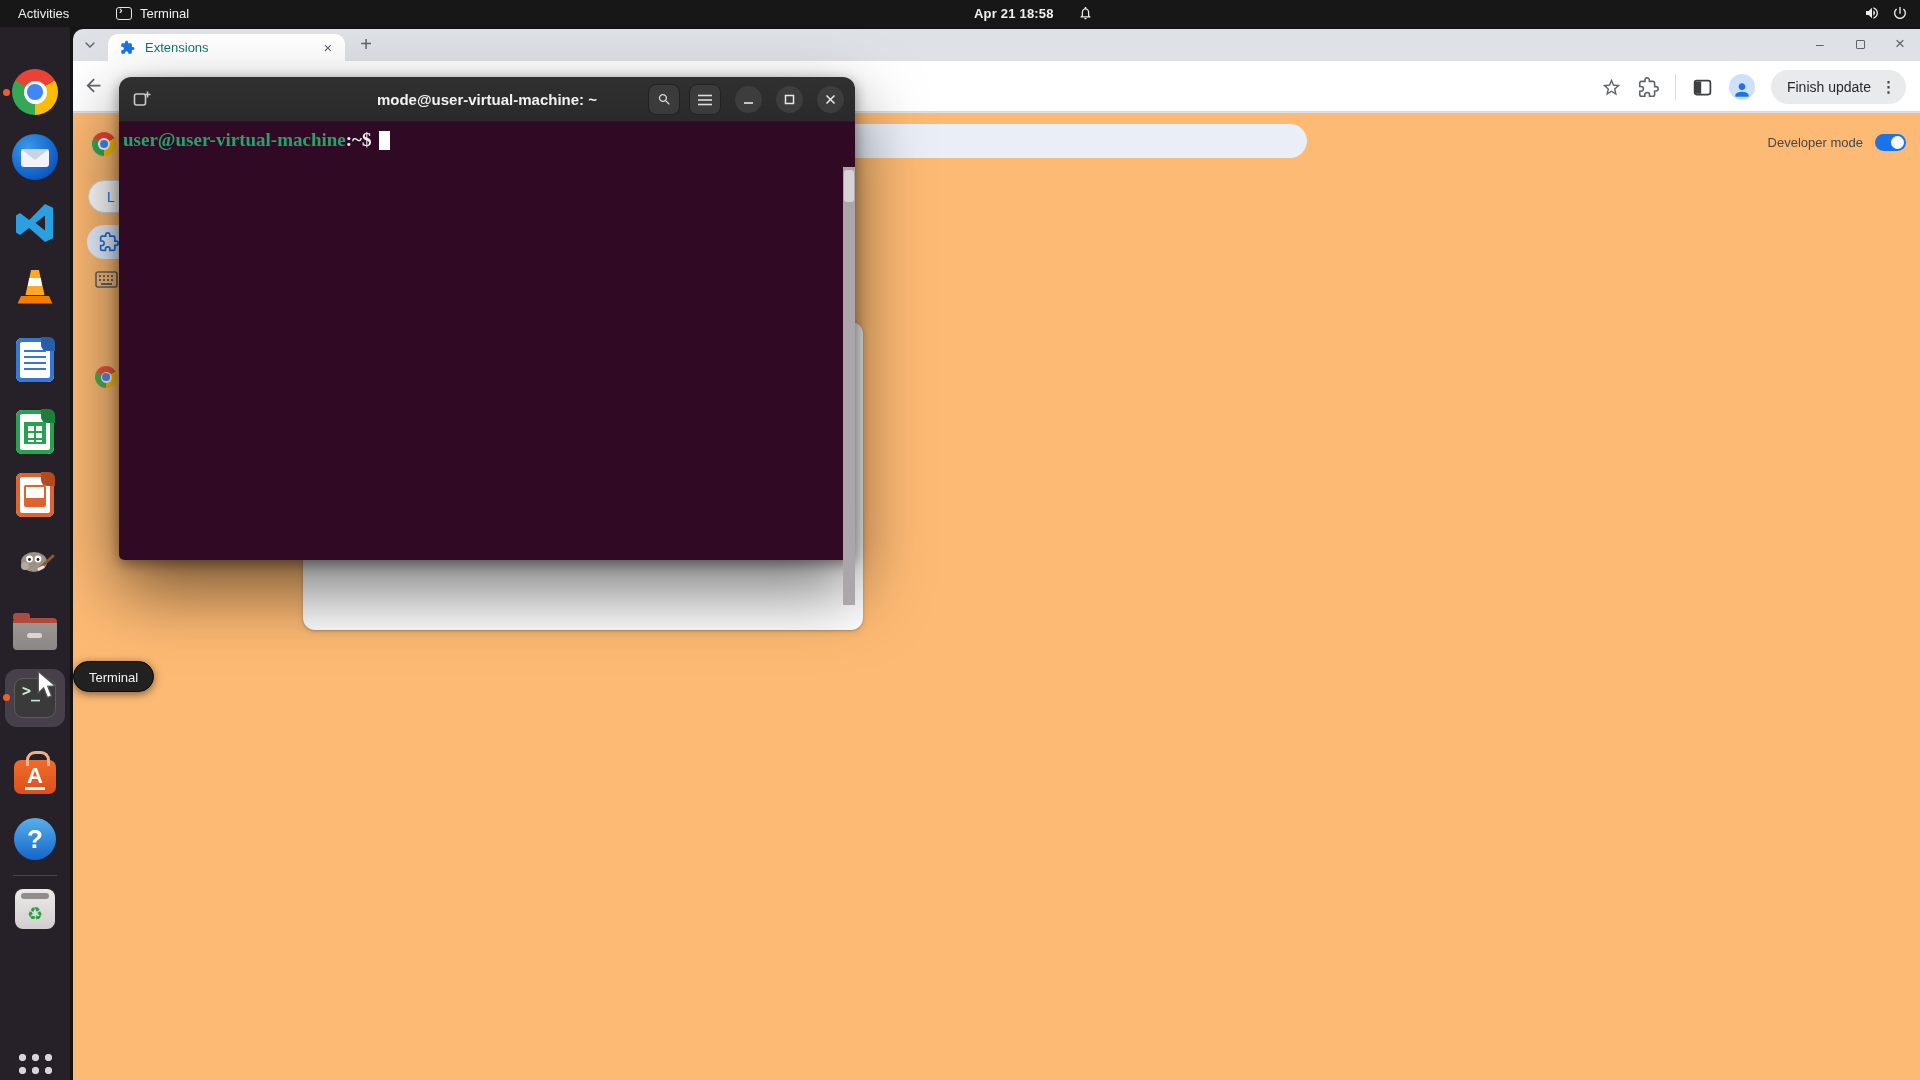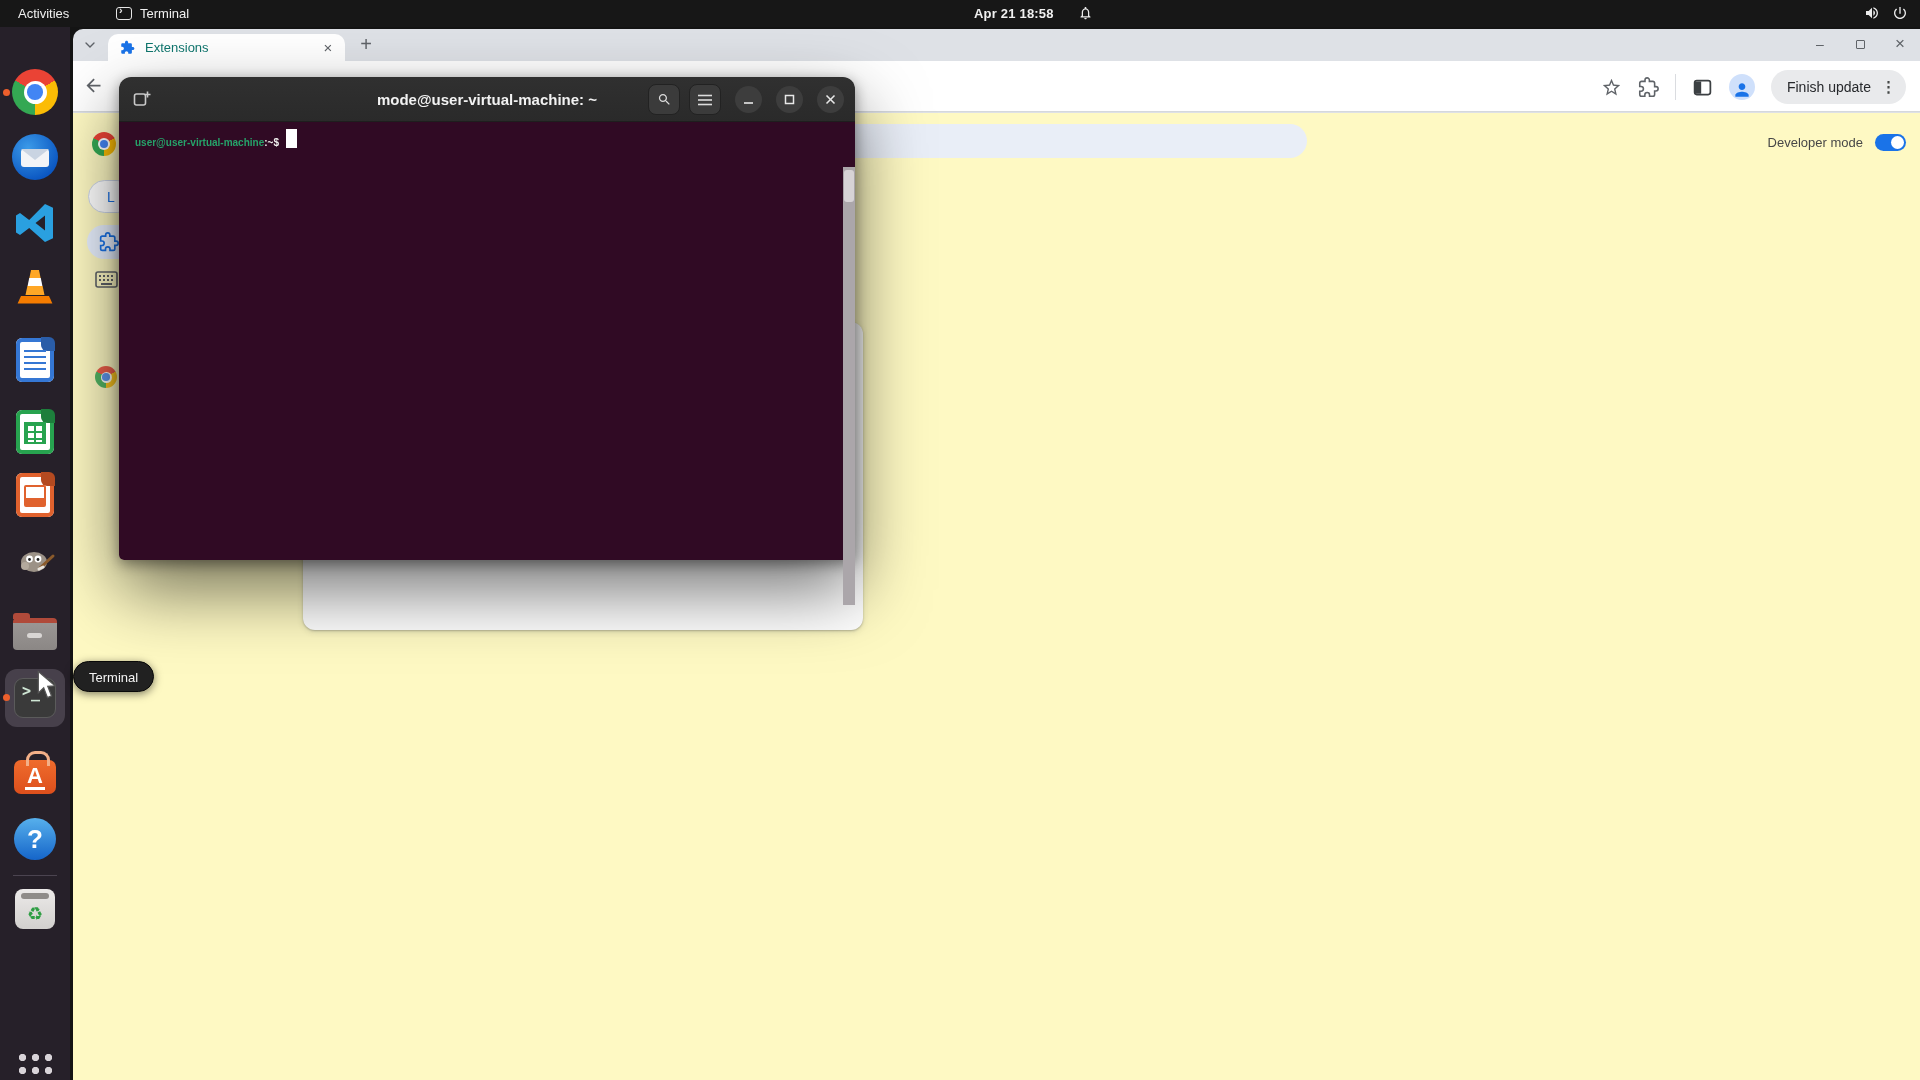--- a/index.html
+++ b/index.html
@@ -85,41 +85,41 @@
   .wc .sq { width:9px; height:9px; border:1.5px solid #5f6368; border-radius:1px; }
 
   .btoolbar { position:absolute; left:0; top:32px; width:100%; height:51px; background:#fff; border-bottom:1px solid #d5d8dc;text-align:right; }
   .back-btn { position:absolute; left:10px; top:14px; }
   .tb-right { position:absolute; right:14px; top:9px; display:flex; align-items:center; gap:16px; height:34px; }
   .vsep { width:1px; height:26px; background:#dadce0; }
   .avatar { width:26px; height:26px; border-radius:50%; background:#cfe0fb; display:flex; align-items:flex-end; justify-content:center; overflow:hidden; }
   .pill-btn { height:34px; border-radius:17px; background:#e9eaec; display:flex; align-items:center; padding:0 10px 0 16px; gap:10px; font-size:14px; color:#27292c; }
   .dots3 { color:#444746; font-size:15px; font-weight:bold; letter-spacing:0; line-height:10px; }
 
-  .bpage { position:absolute; left:0; top:84px; width:100%; height:967px; background:#fef9c3; }
+  .bpage { position:absolute; left:0; top:84px; width:100%; height:967px; background:#fdba74; }
   .searchbar { position:absolute; left:537px; top:11px; width:697px; height:34px; border-radius:17px; background:#e9eef7; }
   .devmode { position:absolute; right:14px; top:21px; display:flex; align-items:center; gap:12px; font-size:13px; color:#474747; }
   .toggle { width:31px; height:17px; border-radius:9px; background:#1a73e8; position:relative; }
   .toggle::after { content:""; position:absolute; right:2px; top:2px; width:13px; height:13px; background:#fff; border-radius:50%; }
   .loadunp { position:absolute; left:15px; top:67px; height:33px; border:1px solid #cdd6e8; border-radius:17px; color:#1a73e8; font-size:14px; display:flex; align-items:center; padding:0 18px; background:#fff; white-space:nowrap; }
   .navitem { position:absolute; left:14px; top:112px; width:230px; height:34px; background:#e8f0fe; border-radius:17px; display:flex; align-items:center; padding-left:12px; }
   .kbd-ic { position:absolute; left:22px; top:158px; }
   .webstore { position:absolute; left:22px; top:253px; opacity:.85; }
   .chrome-sm { position:absolute; left:19px; top:19px; }
   .extcard { position:absolute; left:230px; top:209px; width:560px; height:308px; background:#fff; border-radius:12px; box-shadow:0 1px 2px rgba(60,64,67,.3), 0 2px 6px rgba(60,64,67,.15); }
 
   
   .twin { position:absolute; left:119px; top:77px; width:736px; height:483px; z-index:10; border-radius:12px 12px 5px 5px; box-shadow:0 30px 70px rgba(0,0,0,.55), 0 4px 14px rgba(0,0,0,.4); }
   .thead { position:absolute; left:0; top:0; width:100%; height:45px; background:linear-gradient(#303030,#2a2a2a); border-radius:12px 12px 0 0; border-bottom:1px solid #1e1e1e; }
   .ttitle { position:absolute; left:0; top:0; width:100%; height:45px; line-height:45px; text-align:center; color:#f2f2f2; font-weight:bold; font-size:15px; }
   .th-btn { position:absolute; top:7px; width:32px; height:31px; border-radius:8px; background:#3b3b3b; border:1px solid #222; display:flex; align-items:center; justify-content:center; }
   .th-circ { position:absolute; top:9px; width:27px; height:27px; border-radius:50%; background:#3d3d3d; display:flex; align-items:center; justify-content:center; color:#e8e8e8; }
   .newtab-term { position:absolute; left:10px; top:9px; width:27px; height:27px; display:flex; align-items:center; justify-content:center; }
   .tbody { position:absolute; left:0; top:45px; width:100%; height:438px; background:#300a24; border-radius:0 0 5px 5px; }
-  .prompt { position:absolute; left:16px; top:7px; font-family:Liberation Sans, sans-serif; font-size:10px; font-weight:bold; white-space:pre; }
+  .prompt { position:absolute; left:4px; top:7px; font-family:Liberation Serif, serif; font-size:19px; font-weight:bold; white-space:pre; }
   .p-user { color:#26a269; }
   .p-tail { color:#eeeeec; }
   .p-cursor { display:inline-block; width:11px; height:19px; background:#fff; vertical-align:text-bottom; margin-left:7px; }
   .tscroll { position:absolute; right:0; top:45px; width:12px; height:438px; background:#aba6aa; }
   .tscroll .thumb { position:absolute; left:1px; top:3px; width:10px; height:32px; background:#d7d3d6; border-radius:3px; }
 
   svg { display:block; }
 </style>
 </head>
 <body>

